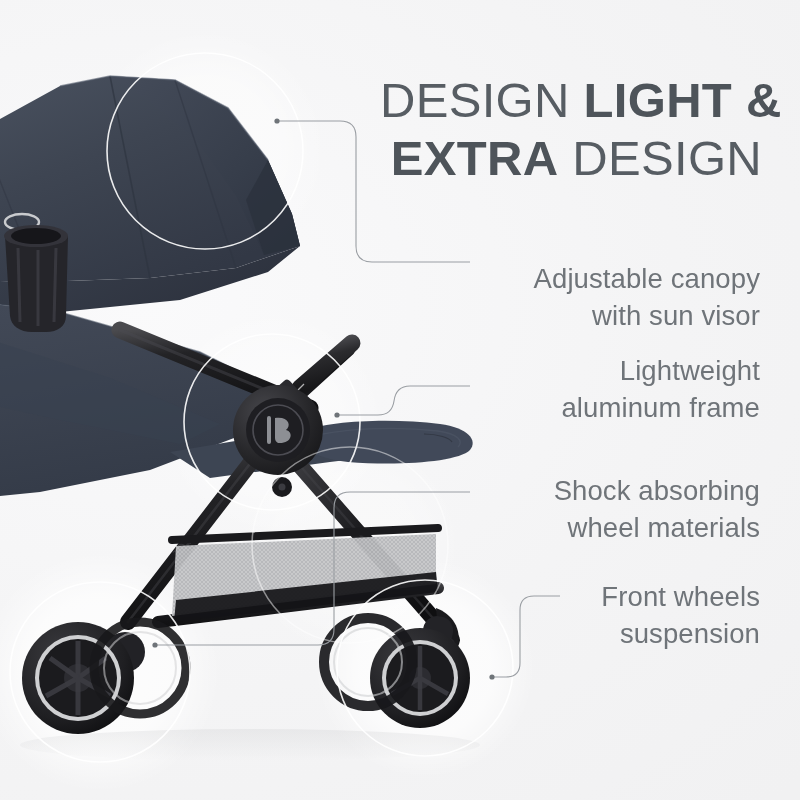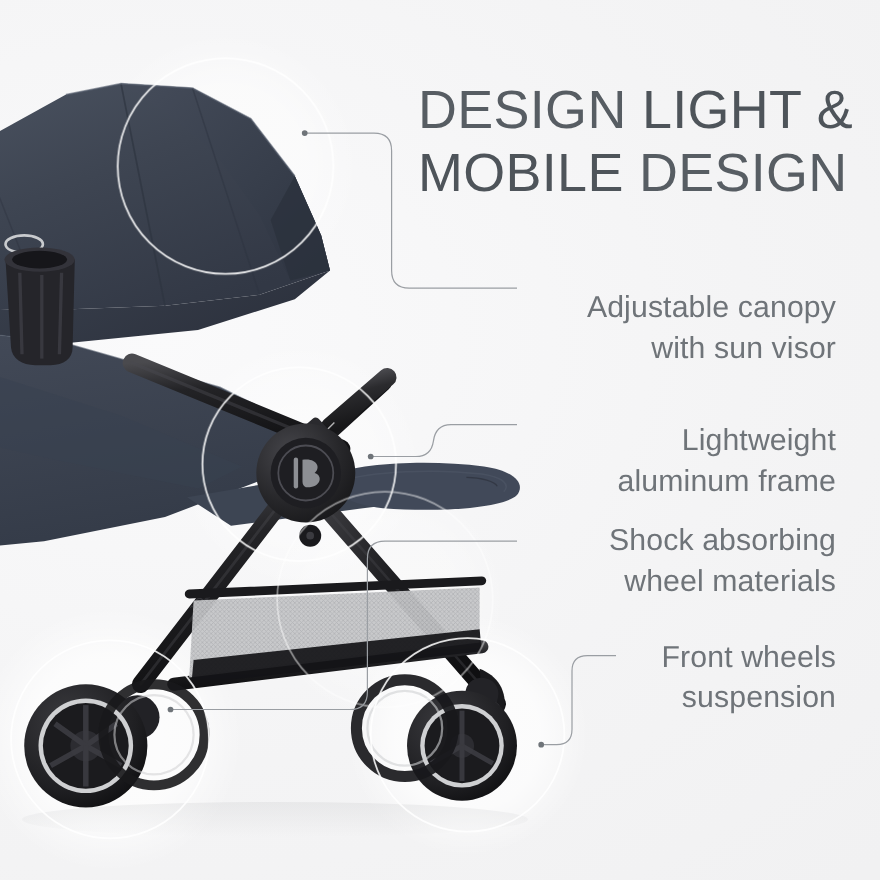--- a/index.html
+++ b/index.html
@@ -20,37 +20,37 @@
     left: 380px; top: 72px;
     width: 382px;
     text-align: right;
     font-size: 49px;
     line-height: 1.18;
     letter-spacing: 0.3px;
     color: #575d63;
     font-weight: 300;
     white-space: pre;
   }
-  .headline .hl-strong { font-weight: 400; color: #4e545a; }
+  .headline .hl-strong { font-weight: 700; color: #4e545a; }
 
   .feature {
     position: absolute;
     right: 40px;
     width: 330px;
     text-align: right;
     font-size: 27.5px;
     line-height: 1.33;
     color: #6f7479;
     font-weight: 300;
     letter-spacing: 0.1px;
     white-space: pre-line;
     margin-top: 21px;
   }
   #feat-0 { top: 240px; }
-  #feat-1 { top: 361px; }
+  #feat-1 { top: 332px; }
   #feat-2 { top: 452px; }
   #feat-3 { top: 558px; }
 
   
   .layer {
     position: absolute;
     left: 0; top: 0;
     width: 800px; height: 800px;
     pointer-events: none;
   }
@@ -277,21 +277,21 @@
     </g>
     <g fill="#6f7479">
       <circle cx="277" cy="121" r="2.6"></circle>
       <circle cx="337" cy="415" r="2.6"></circle>
       <circle cx="155" cy="645" r="2.6"></circle>
       <circle cx="492" cy="677" r="2.6"></circle>
     </g>
   </svg>
 
   <div class="headline"><span>DESIGN </span><span class="hl-strong">LIGHT &amp;</span>
-<span class="hl-strong">MOBILE</span><span> DESIGN</span></div>
+<span class="hl-strong">EXTRA</span><span> DESIGN</span></div>
 
   <div class="feature" id="feat-0">Adjustable canopy
 with sun visor</div>
 
   <div class="feature" id="feat-1">Lightweight
 aluminum frame</div>
 
   <div class="feature" id="feat-2">Shock absorbing
 wheel materials</div>
 

